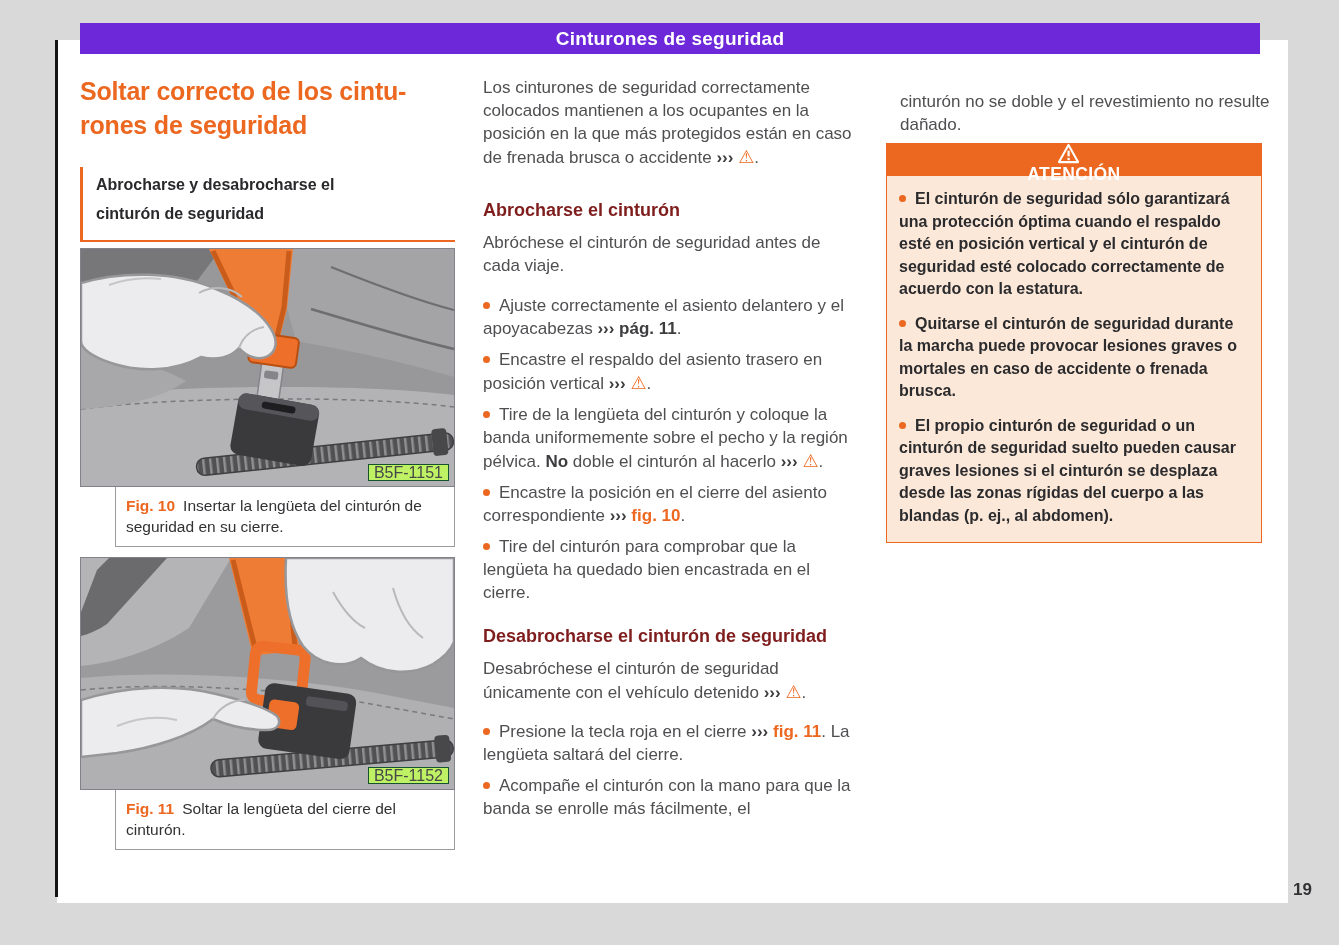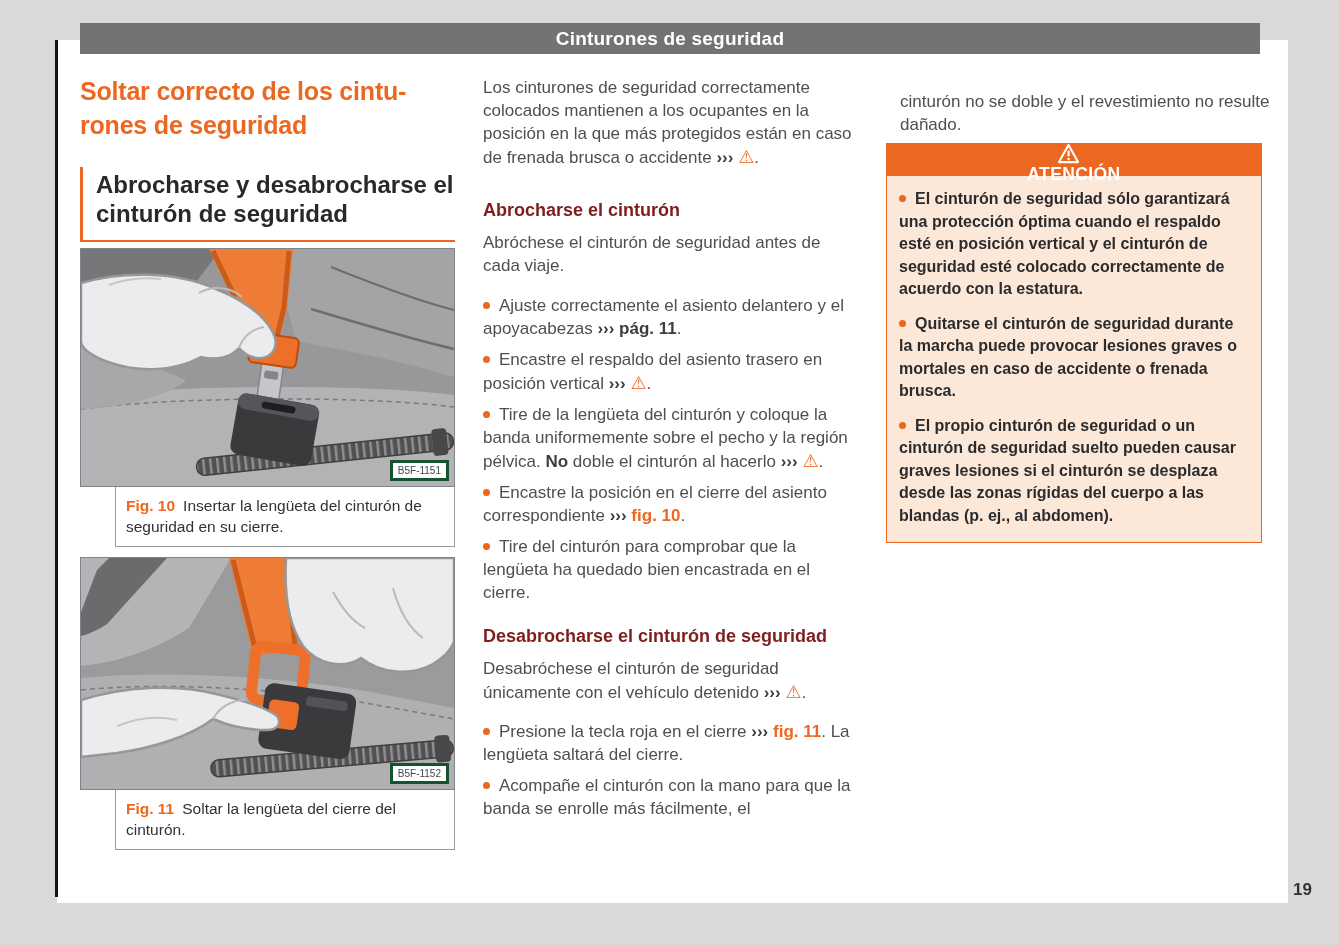--- a/index.html
+++ b/index.html
@@ -7,45 +7,45 @@
     width:1339px;height:945px;position:relative;overflow:hidden;
     background:#d9d9d9;
     font-family:"Liberation Sans","DejaVu Sans",sans-serif;
     -webkit-font-smoothing:antialiased;
   }
   .page{position:absolute;left:57px;top:40px;width:1231px;height:863px;background:#ffffff;}
   .spine-line{position:absolute;left:55px;top:40px;width:3px;height:857px;background:#141414;}
 
   .banner{
     position:absolute;left:80px;top:23px;width:1180px;height:31px;
-    background:#737373;color:#ffffff;font-weight:bold;font-size:19px;
+    background:#6d28d9;color:#ffffff;font-weight:bold;font-size:19px;
     text-align:center;line-height:31px;letter-spacing:.2px;
   }
 
   
   .col-title{
     position:absolute;left:80px;top:74px;width:402px;
     color:#ec671f;font-weight:bold;font-size:25px;line-height:34px;letter-spacing:-.2px;
   }
   .sec-header{
     position:absolute;left:80px;top:167px;width:375px;box-sizing:border-box;
     border-left:3px solid #ec671f;border-bottom:2px solid #ec671f;
     padding:3px 0 12px 13px;
-    font-size:24px;font-weight:bold;color:#29292c;line-height:29px;
+    font-size:16px;font-weight:bold;color:#29292c;line-height:29px;
   }
   .figure{position:absolute;left:80px;width:375px;}
   #figure-10{top:248px;}
   #figure-11{top:557px;}
   .fig-img{position:relative;width:375px;box-sizing:border-box;border:1px solid #82828a;background:#98989b;}
   #figure-10 .fig-img{height:239px;}
   #figure-11 .fig-img{height:233px;}
   .fig-img svg{display:block;width:100%;height:100%;}
   .fig-code{
-    position:absolute;right:5px;bottom:5px;background:#ffffff;border:3px solid #14532d;
-    font-size:10px;line-height:15px;padding:0 5px;color:#47474a;
+    position:absolute;right:5px;bottom:5px;background:#bef264;border:1px solid #14532d;
+    font-size:16px;line-height:15px;padding:0 5px;color:#47474a;
   }
   .fig-caption{
     box-sizing:border-box;border:1px solid #9b9b9e;border-top:none;
     padding:8px 10px 9px;font-size:15.5px;line-height:21px;color:#323235;background:#fff;margin-left:35px;
   }
   .fig-label{color:#ec671f;font-weight:bold;margin-right:8px;}
 
   
   .mid{position:absolute;left:483px;top:76px;width:373px;font-size:17px;line-height:23px;color:#4f4f52;}
   .mid p{margin:0;}

